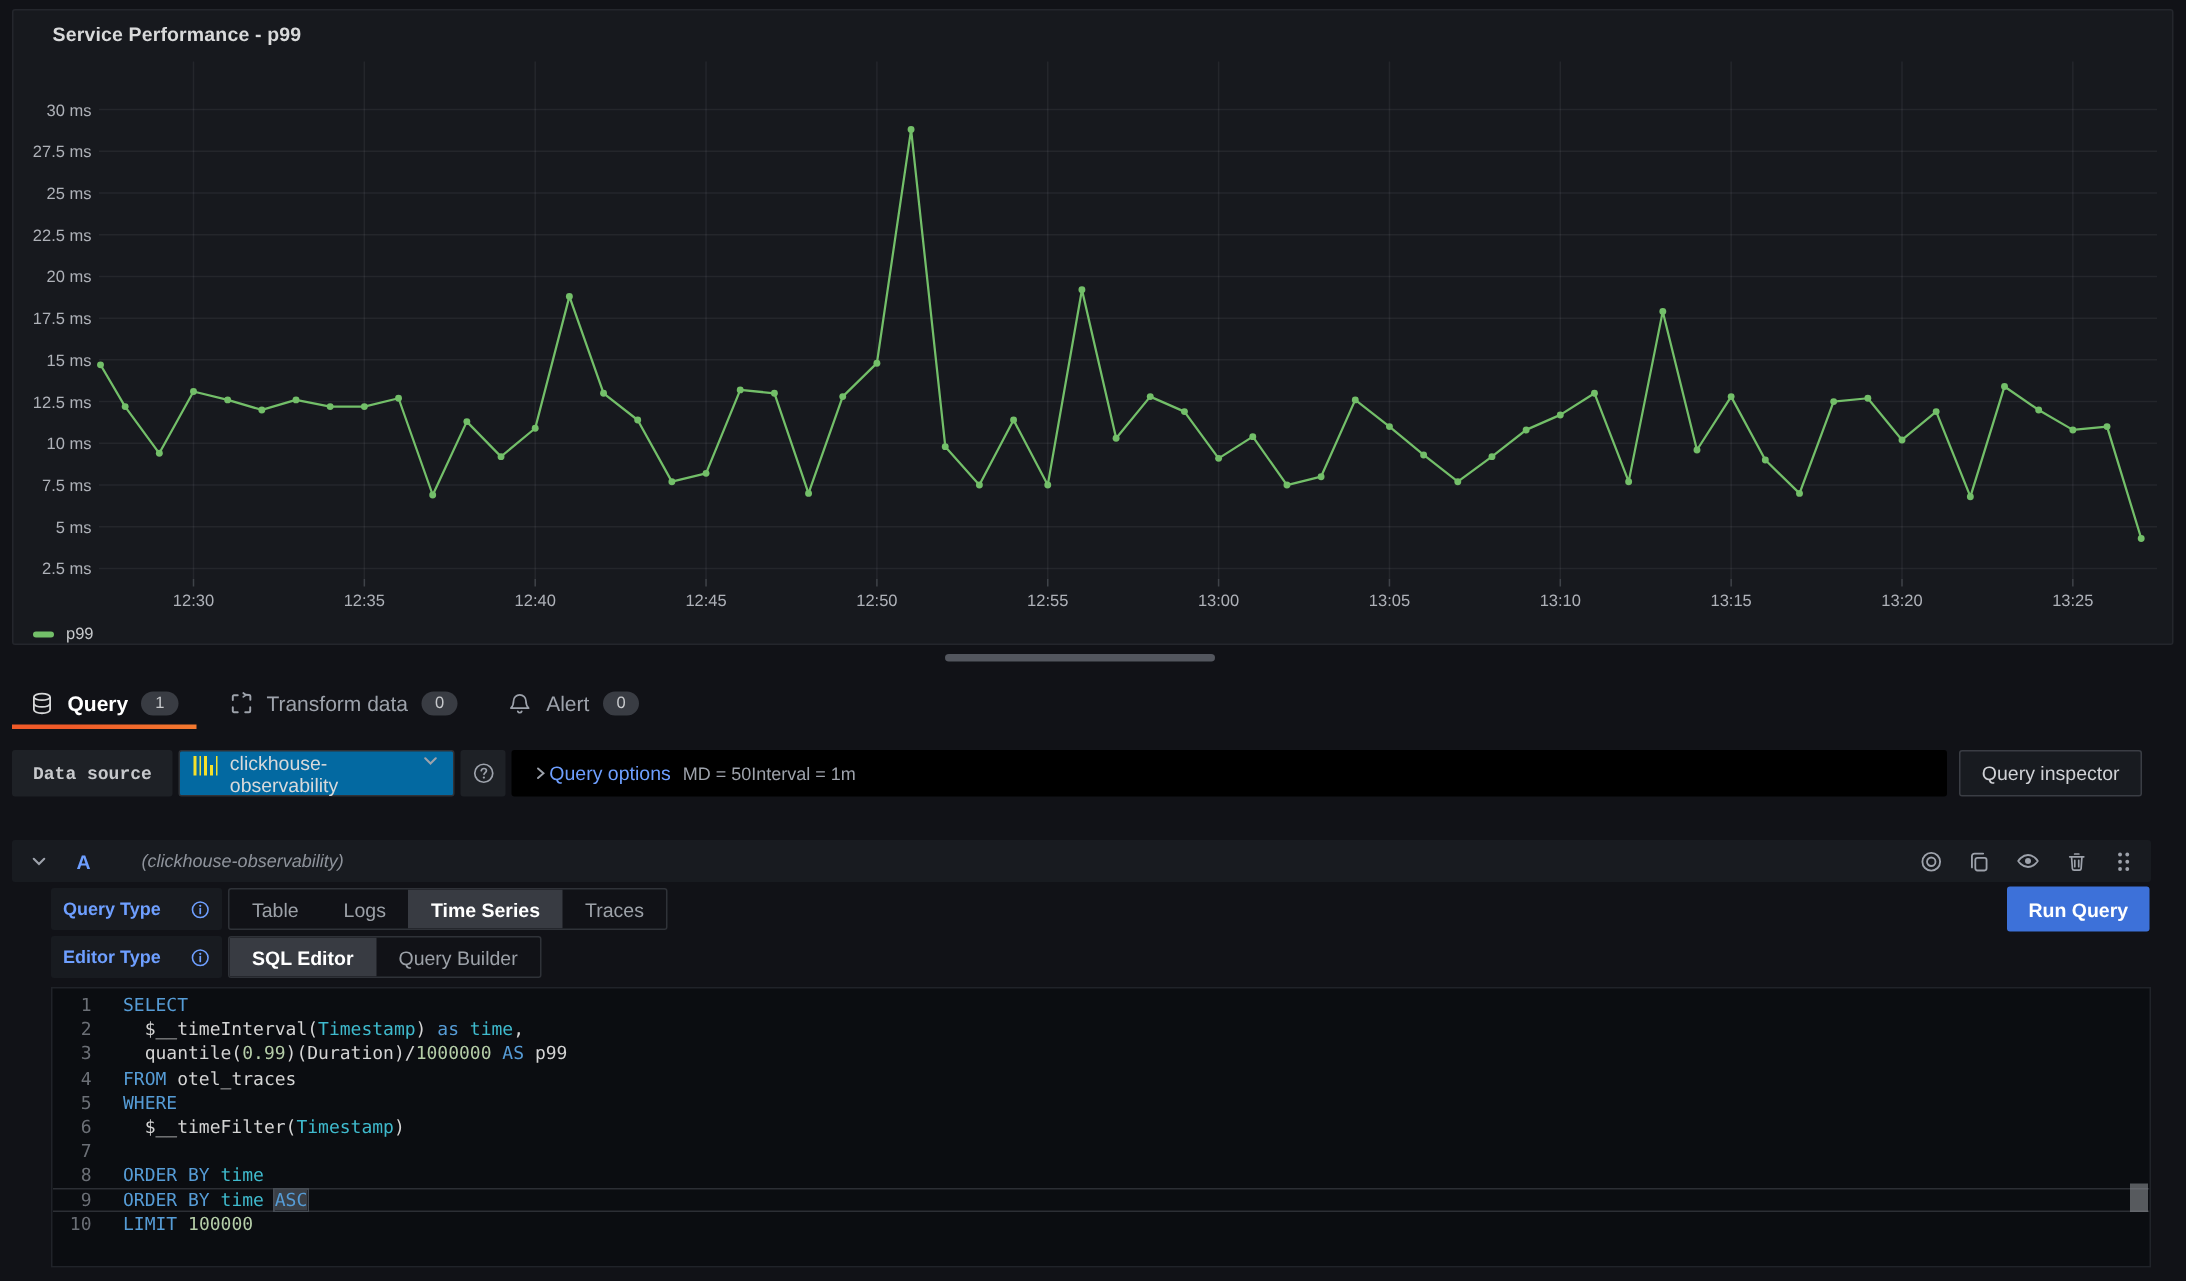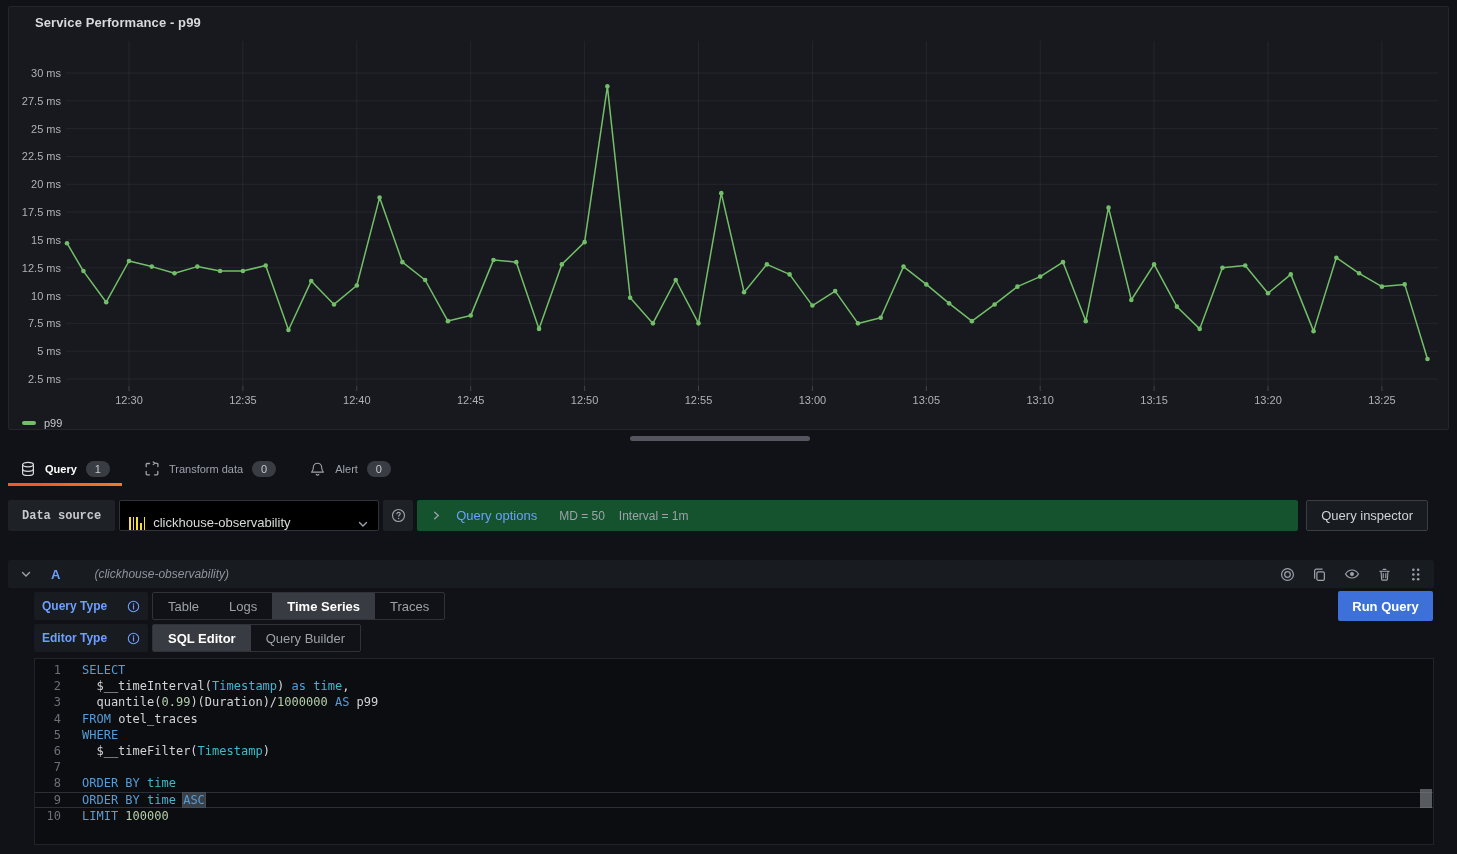--- a/index.html
+++ b/index.html
@@ -18,43 +18,43 @@
 
   
   .h-scroll-thumb { position:absolute; left:630px; top:436px; width:180px; height:5px;
     border-radius:3px; background:#53565e; cursor:grab; }
 
   
   .tabs { position:absolute; left:8px; top:452px; height:34px; display:flex; align-items:stretch; }
   .tab { display:flex; align-items:center; gap:9px; padding:0 12px; position:relative; cursor:pointer; }
   .tab + .tab { margin-left:10px; }
   .tab .ticon { width:16px; height:16px; color:#9da2ab; display:flex; }
-  .tab .tlabel { font-size:11px; color:#9da2ab; }
+  .tab .tlabel { font-size:14px; color:#9da2ab; }
   .tab.active .tlabel { color:#ffffff; font-weight:600; }
   .tab.active .ticon { color:#d8d9da; }
   .tab .tbadge { background:#393c43; color:#c7c9cc; border-radius:10px; font-size:11px;
     padding:2px 9px; line-height:12px; }
   .tab.active::after { content:""; position:absolute; left:0; right:0; bottom:0; height:3px;
     background:linear-gradient(90deg,#f05a28 30%,#f3782f 99%); }
 
   
   .toolbar { position:absolute; left:8px; top:500px; width:1420px; height:31px;
     display:flex; align-items:stretch; gap:4px; }
   .chip { background:#1e2126; color:#c7c9cc; font-size:12px; font-weight:600;
     display:flex; align-items:center; padding:0 14px; border-radius:2px;font-family:Liberation Mono, monospace; }
-  .ds-select { width:260px; background:#000000; border:1px solid #2f3238; border-radius:2px;
-    display:flex; align-items:flex-end; gap:8px; padding:0 9px; cursor:pointer; }
+  .ds-select { width:184px; background:#0369a1; border:1px solid #2f3238; border-radius:2px;
+    display:flex; align-items:flex-start; gap:8px; padding:0 9px; cursor:pointer; }
   .ds-select .ds-text { font-size:13px; color:#d8d9da; }
   .ch-logo { width:16px; height:16px; display:flex; align-items:flex-end; gap:2px; justify-content:center; }
   .ch-logo i { width:2px; background:#f5e12b; display:block; }
   .chev { color:#9da2ab; margin-left:auto; display:flex; }
   .help-btn { width:30px; background:#1e2126; border:none; border-radius:2px; color:#9da2ab;
     display:flex; align-items:center; justify-content:center; cursor:pointer; }
-  .qo-bar { flex:1; background:#14532d; border-radius:2px; display:flex; align-items:center;
-    gap:14px; padding:0 14px; }
+  .qo-bar { flex:1; background:#000000; border-radius:2px; display:flex; align-items:center;
+    padding:0 14px; }
   .qo-link { color:#6e9fff; font-size:13px; cursor:pointer; }
   .qo-meta { color:#9da2ab; font-size:12px; }
   .inspector-btn { margin-left:4px; background:#181b20; border:1px solid #3a3d44; border-radius:2px;
     color:#d0d2d6; font-size:13px; padding:0 14px; cursor:pointer;
     font-family:"Liberation Sans",sans-serif; }
 
   
   .qcard { position:absolute; left:8px; top:560px; width:1426px; }
   .qheader { height:28px; background:#181b20; border-radius:2px; display:flex; align-items:center;
     padding:0 12px; }

